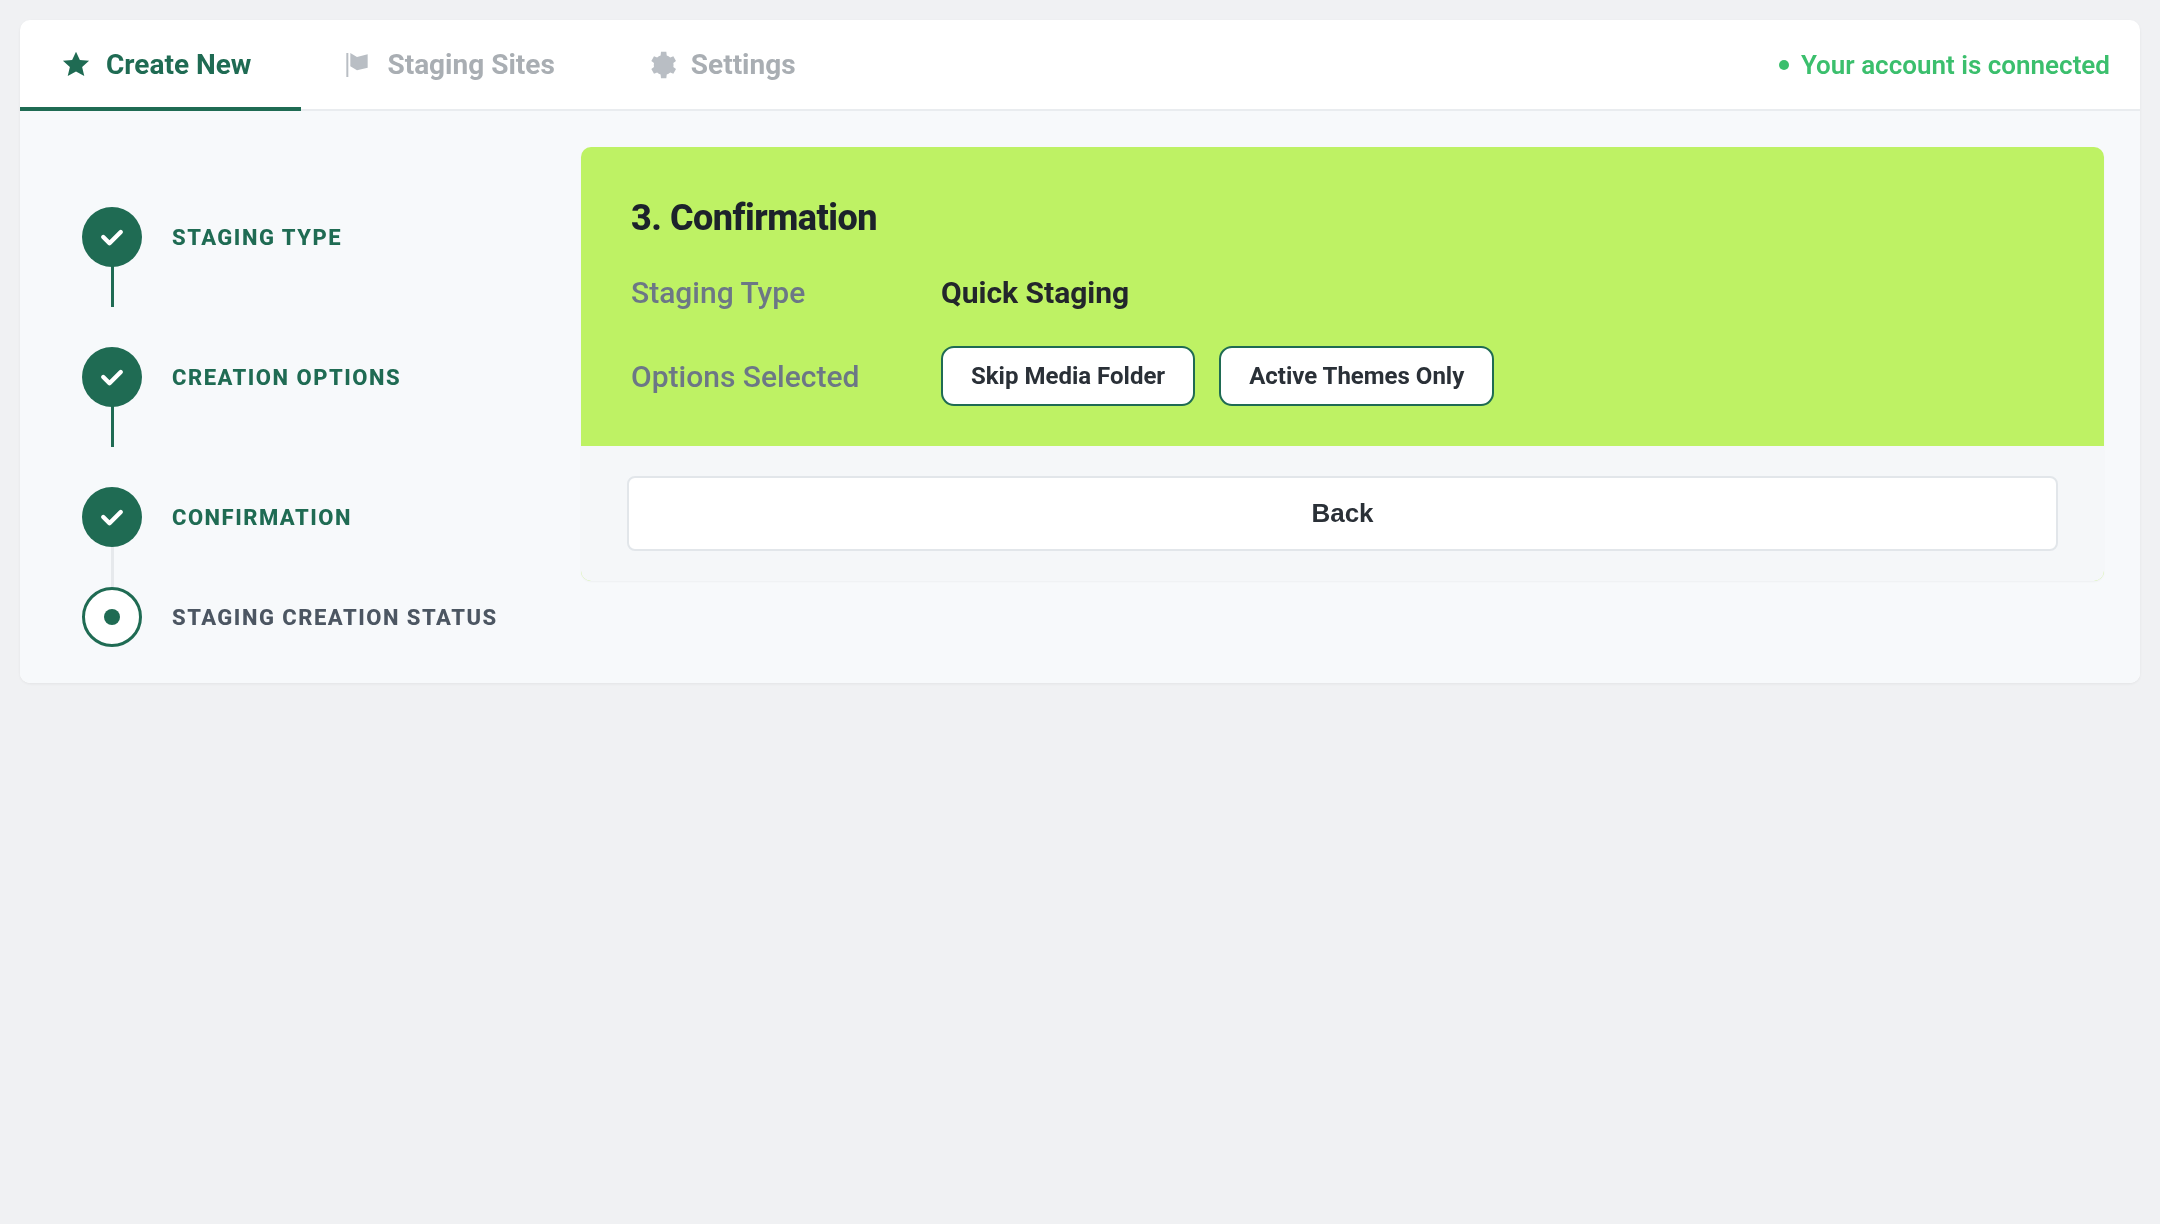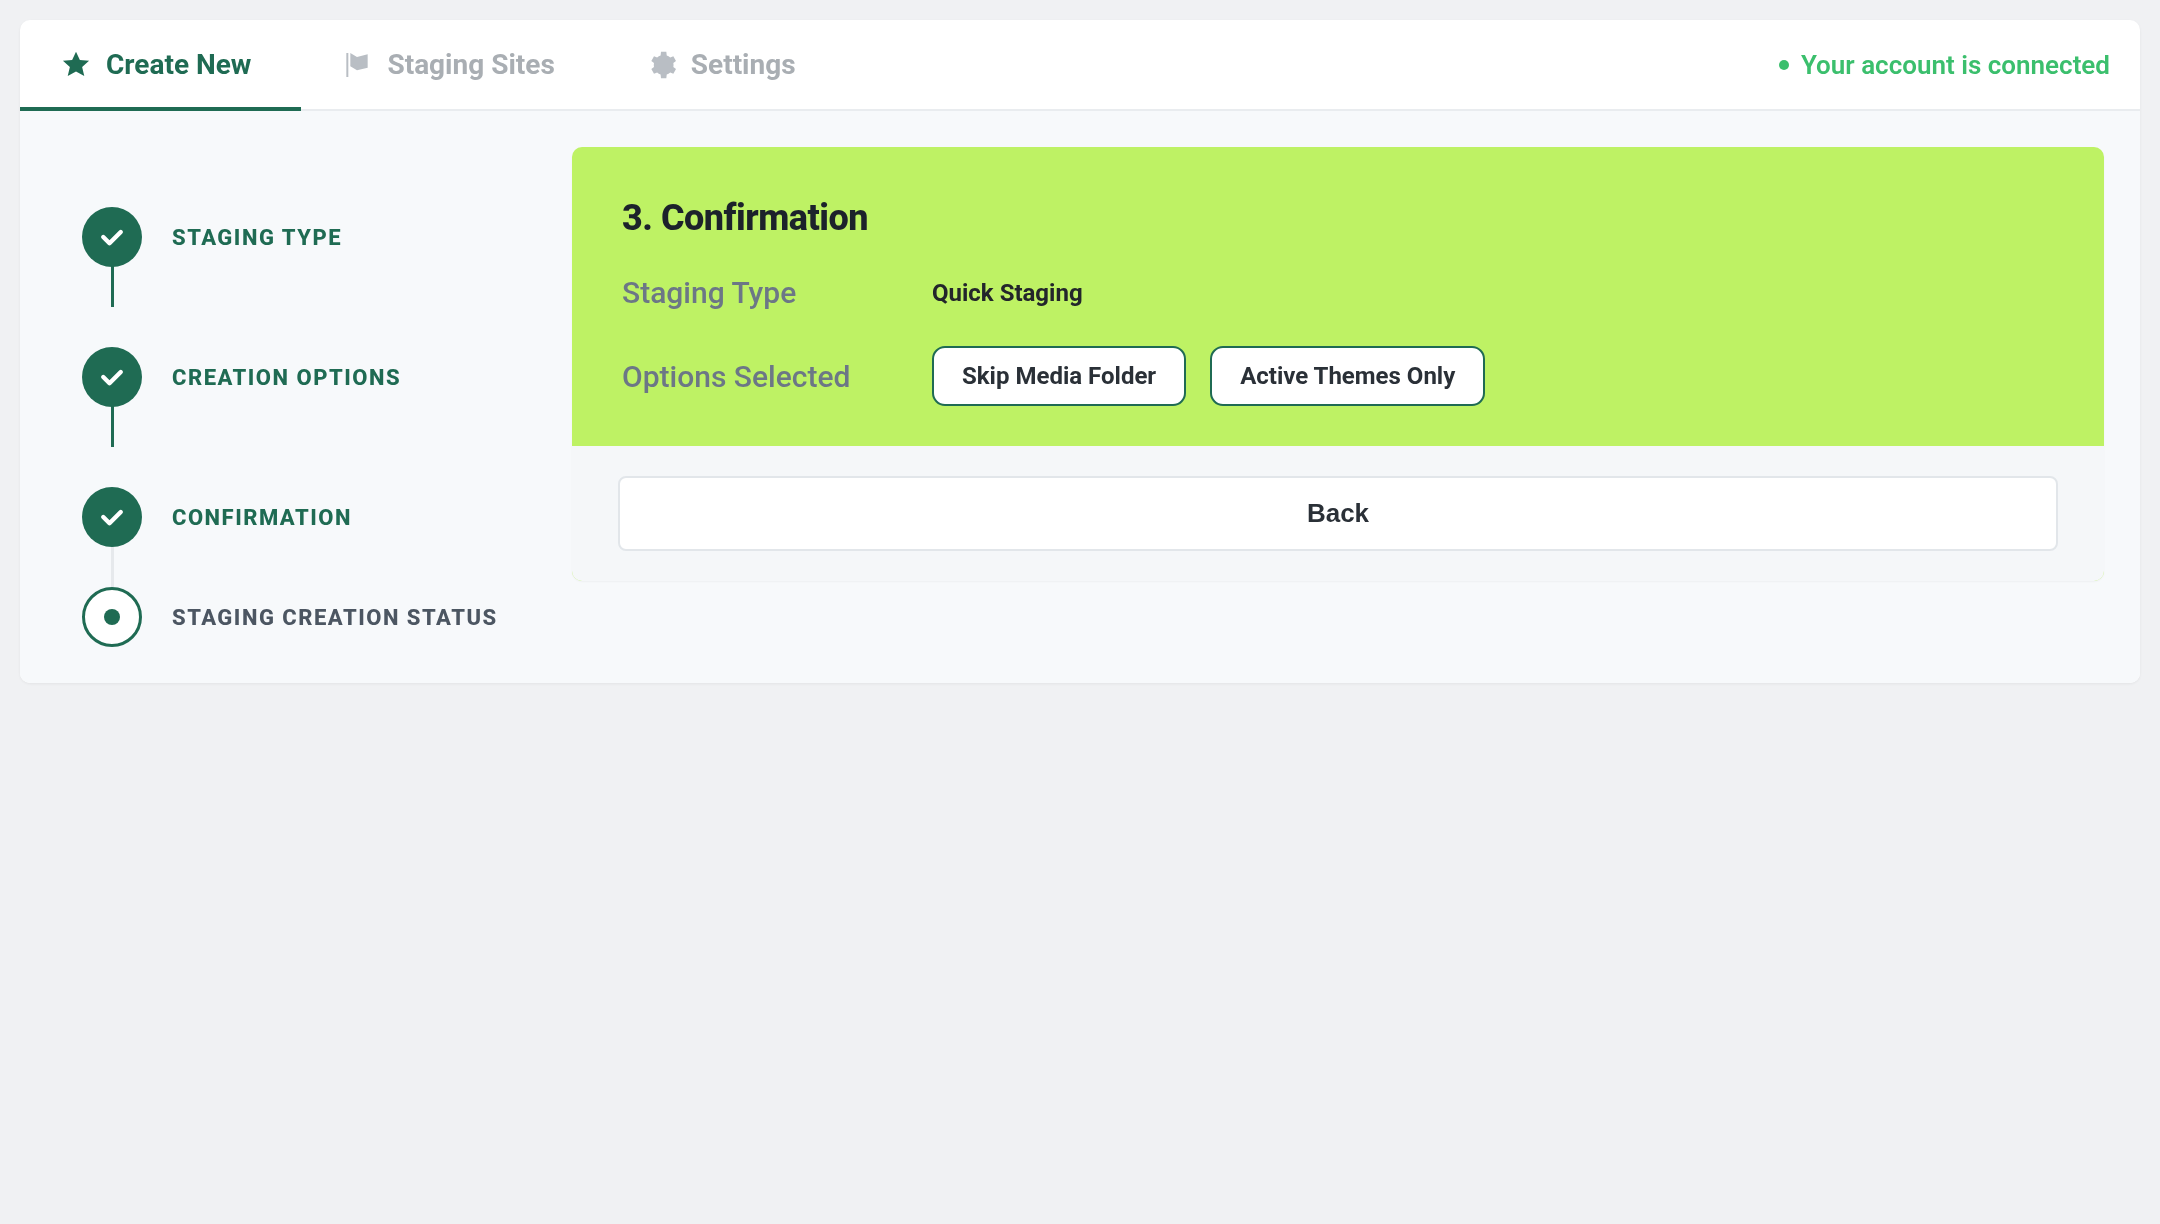--- a/index.html
+++ b/index.html
@@ -64,21 +64,21 @@
   .status-dot {
     width: 10px; height: 10px; border-radius: 50%;
     background: #3bbf6d;
   }
 
   
   .body {
     background: #f7f9fb;
     padding: 36px 36px 36px 36px;
     display: flex;
-    gap: 16px;
+    gap: 25px;
     align-items: flex-start;
   }
 
   
   .stepper {
     width: 500px;
     padding-left: 26px;
     padding-top: 20px;
     flex-shrink: 0;
   }
@@ -162,21 +162,21 @@
     margin-bottom: 36px;
   }
   .kv-row:last-child { margin-bottom: 0; }
   .kv-key {
     width: 270px;
     font-size: 30px;
     color: #6c7786;
     font-weight: 500;
   }
   .kv-val {
-    font-size: 24px;
+    font-size: 30px;
     color: #23262b;
     font-weight: 700;
   }
   .chips {
     display: flex;
     gap: 24px;
     flex-wrap: wrap;
   }
   .chip {
     border: 2px solid #1f6b53;

